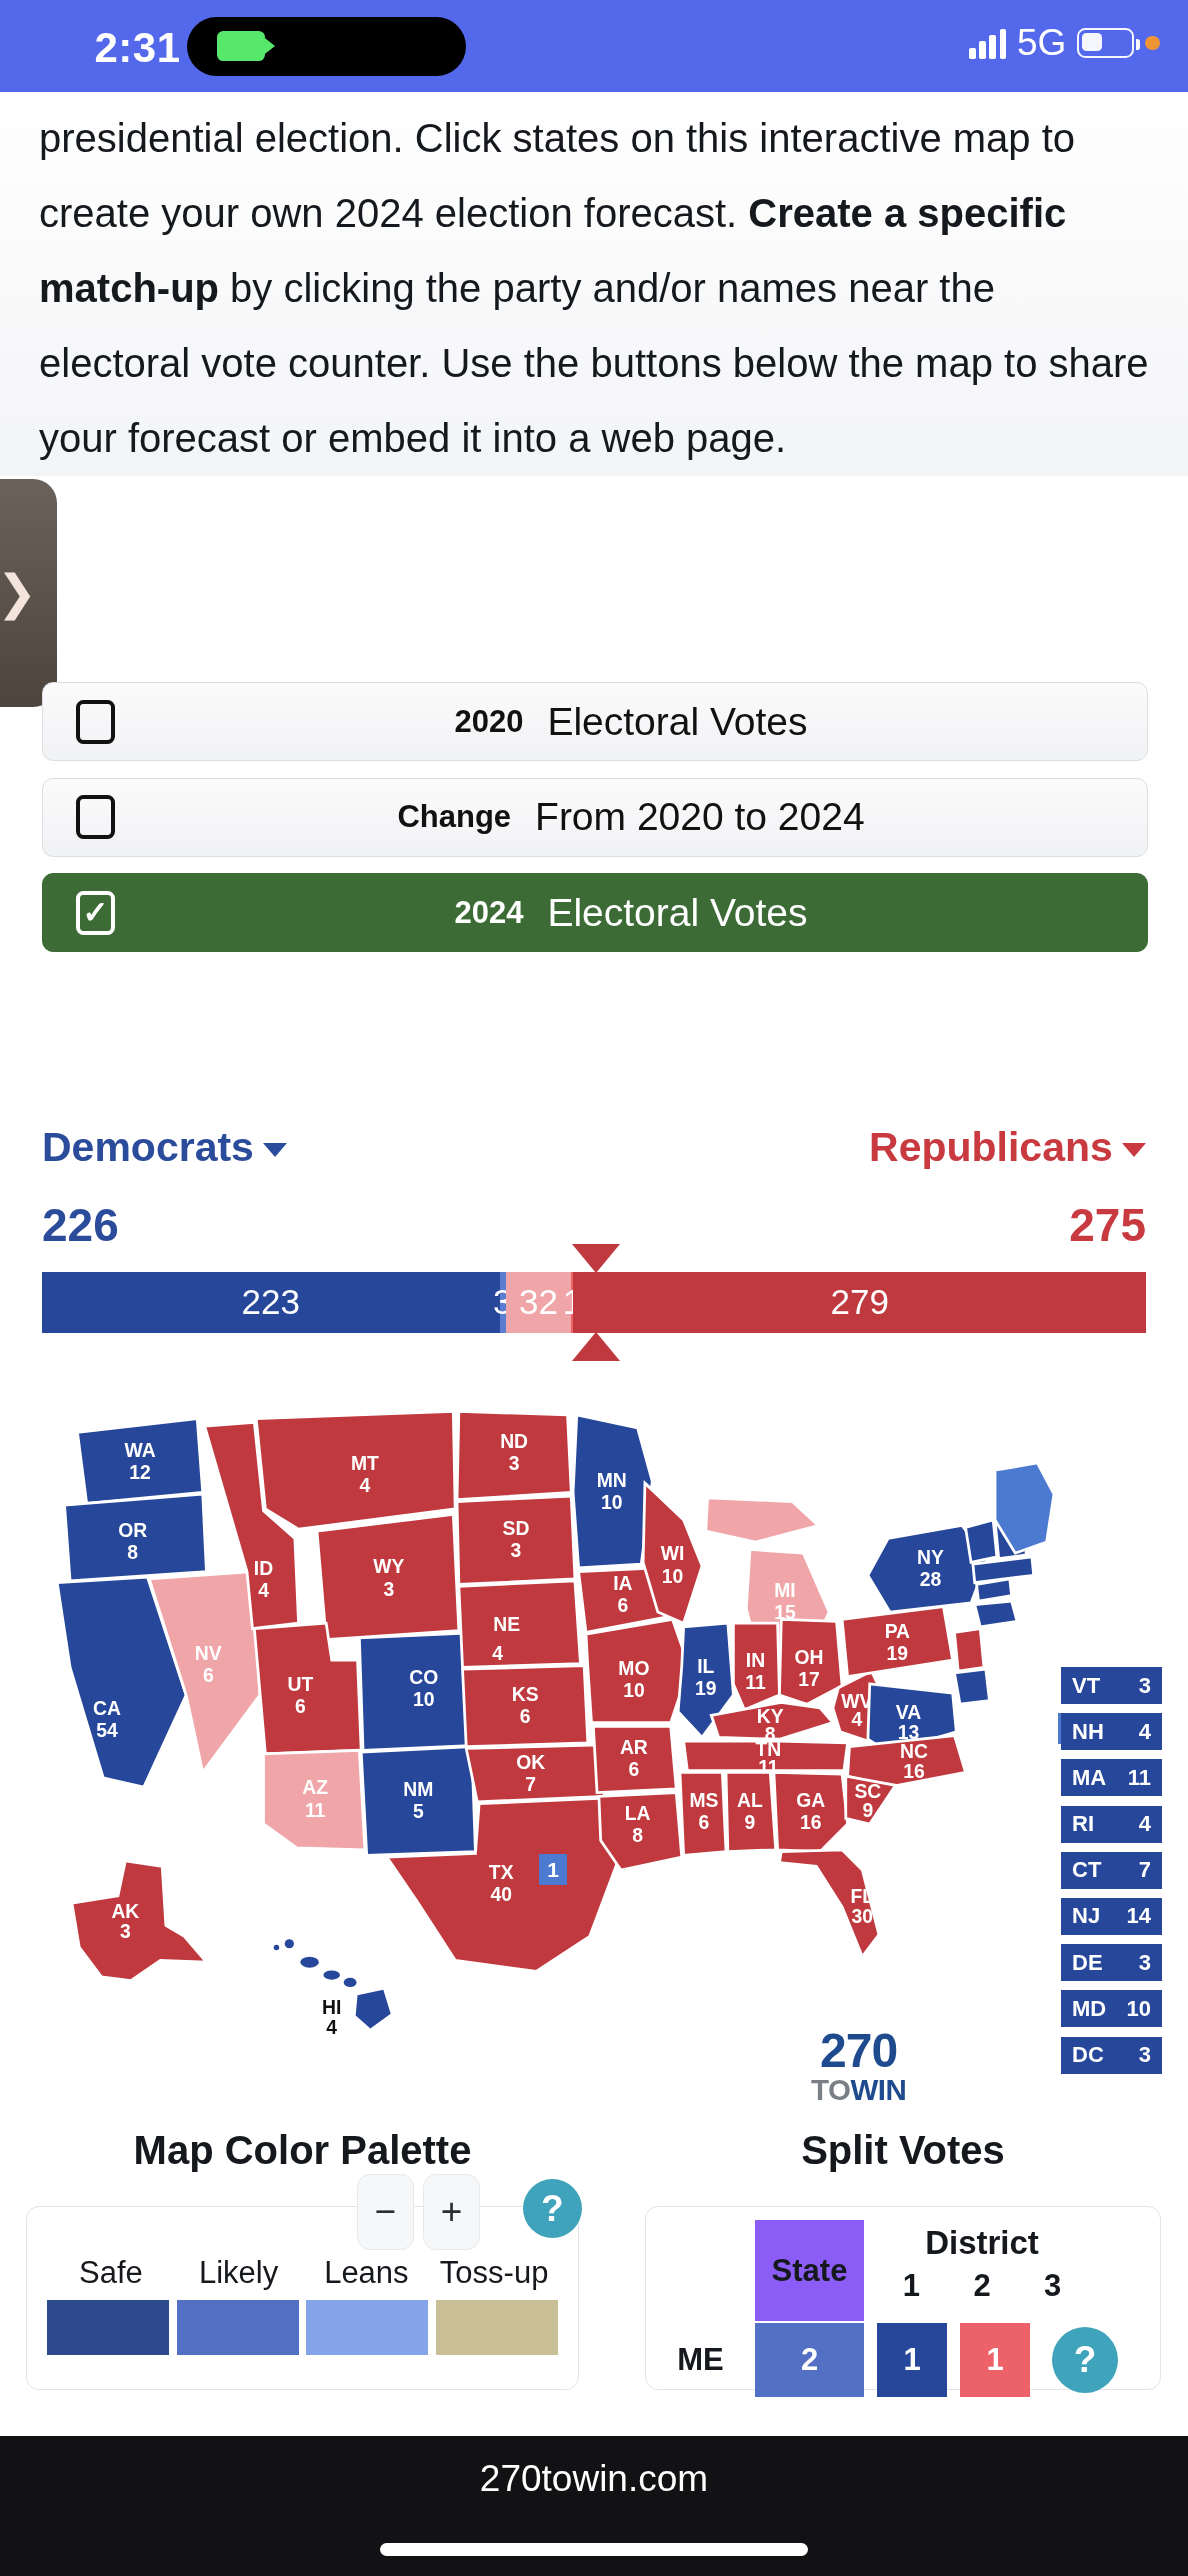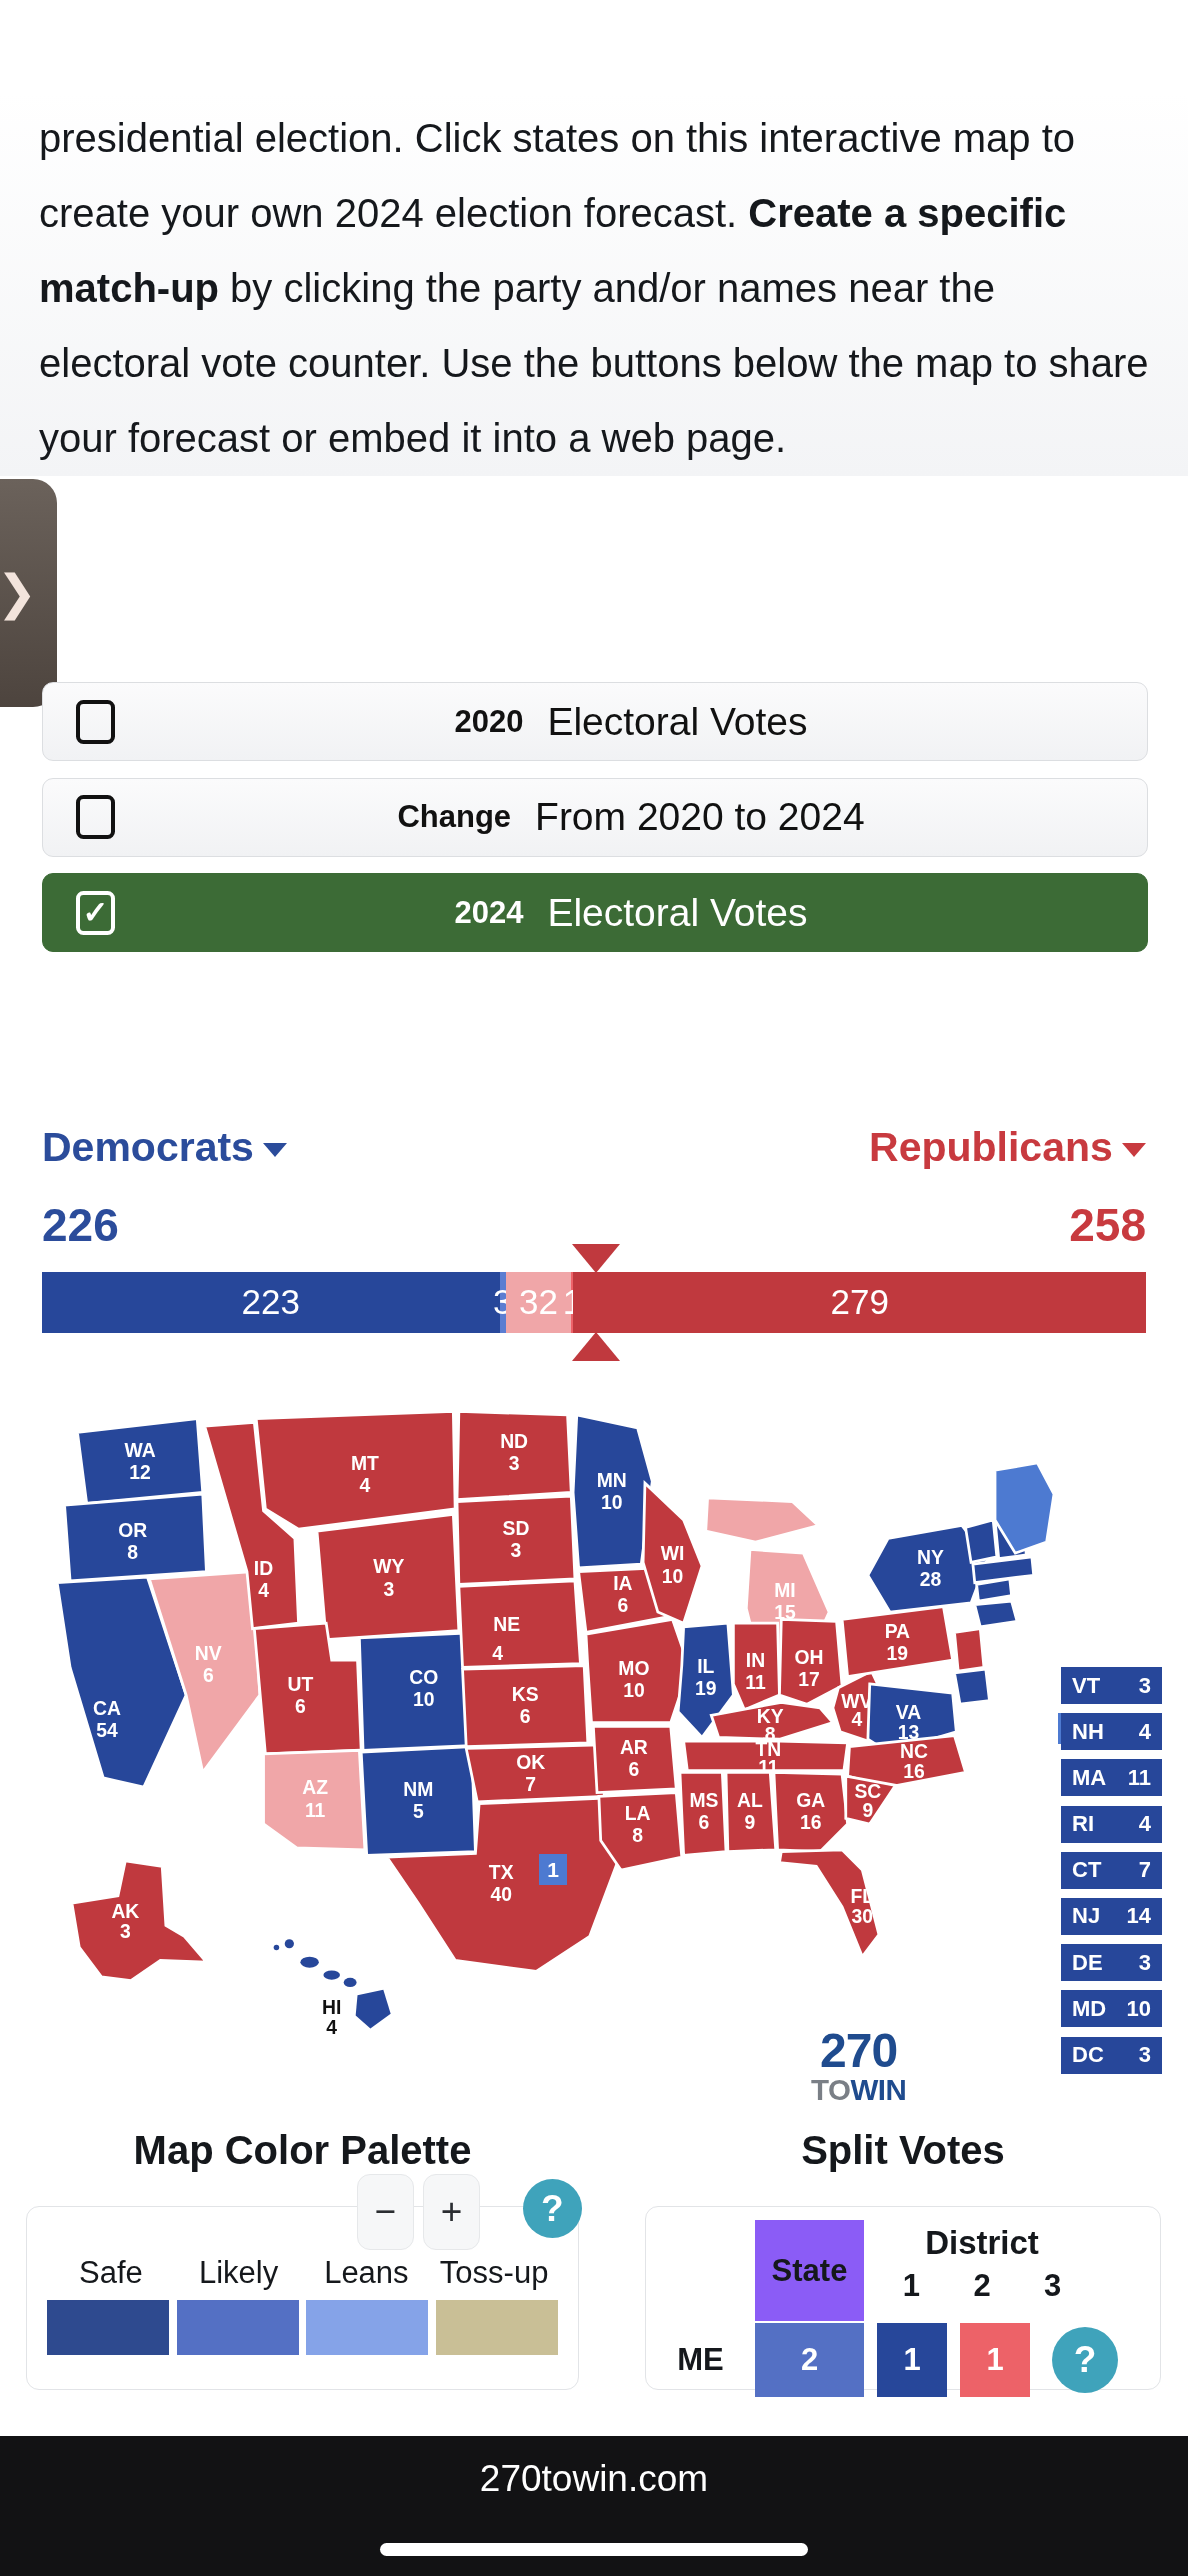--- a/index.html
+++ b/index.html
@@ -199,20 +199,39 @@
   .home-ind{
     position:absolute; left:50%; transform:translateX(-50%); bottom:20px;
     width:428px; height:13px; background:#fff; border-radius:7.4px;
   }
 </style>
 </head>
 <body>
 
 <div class="screen">
 
+  <div class="statusbar">
+    <div class="sb-time">2:31</div>
+    <div class="dynamic-island">
+      <div class="di-cam"></div>
+    </div>
+    <div class="sb-right">
+      <span class="bars">
+          <i></i>
+          <i></i>
+          <i></i>
+          <i></i>
+        </span>
+      <span class="sb-net">5G</span>
+      <span class="batt">
+          <i></i>
+        </span>
+      <span class="sb-dot"></span>
+    </div>
+  </div>
 
   <div class="intro">
     <span>presidential election. Click states on this interactive map to create your own 2024 election forecast. </span><b>Create a specific match-up</b><span> by clicking the party and/or names near the electoral vote counter. Use the buttons below the map to share your forecast or embed it into a web page.</span>
   </div>
 
   <div class="side-tab">
     <span>❯</span>
   </div>
 
   <div class="checks">
@@ -246,21 +265,21 @@
     <div class="ev-heads">
       <div class="ev-dem">
         <span>Democrats</span><span class="caret"></span>
       </div>
       <div class="ev-rep">
         <span>Republicans</span><span class="caret"></span>
       </div>
     </div>
     <div class="ev-nums">
       <div class="ev-n-d">226</div>
-      <div class="ev-n-r">258</div>
+      <div class="ev-n-r">275</div>
     </div>
     <div class="ev-bar-wrap">
       <div class="ptr ptr-top" style="left: 50.1859%;"></div>
       <div class="ev-bar" id="evbar">
           <div class="seg" style="background: rgb(39, 71, 154); width: 41.4498%;">223</div>
           <div class="seg" style="background: rgb(91, 125, 209); width: 0.557621%;">3</div>
           <div class="seg" style="background: rgb(240, 166, 168); width: 5.94796%;">32</div>
           <div class="seg" style="background: rgb(237, 98, 104); width: 0.185874%;">1</div>
           <div class="seg" style="background: rgb(192, 57, 62); width: 51.8587%;">279</div>
         </div>

